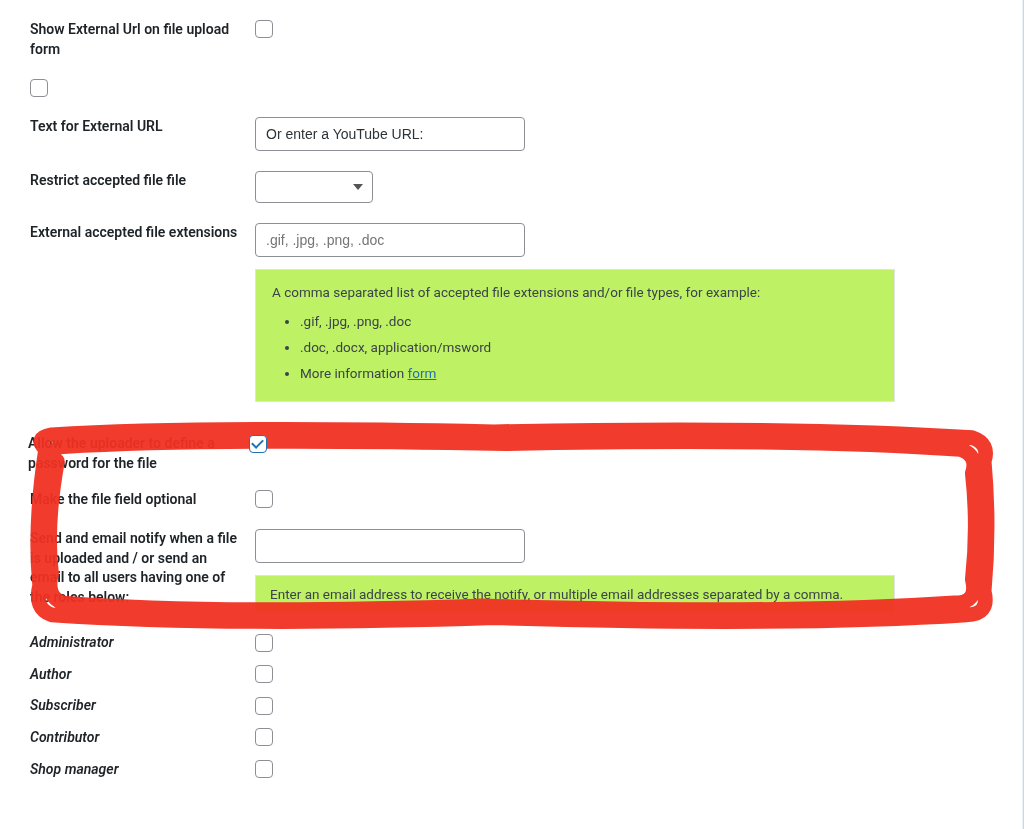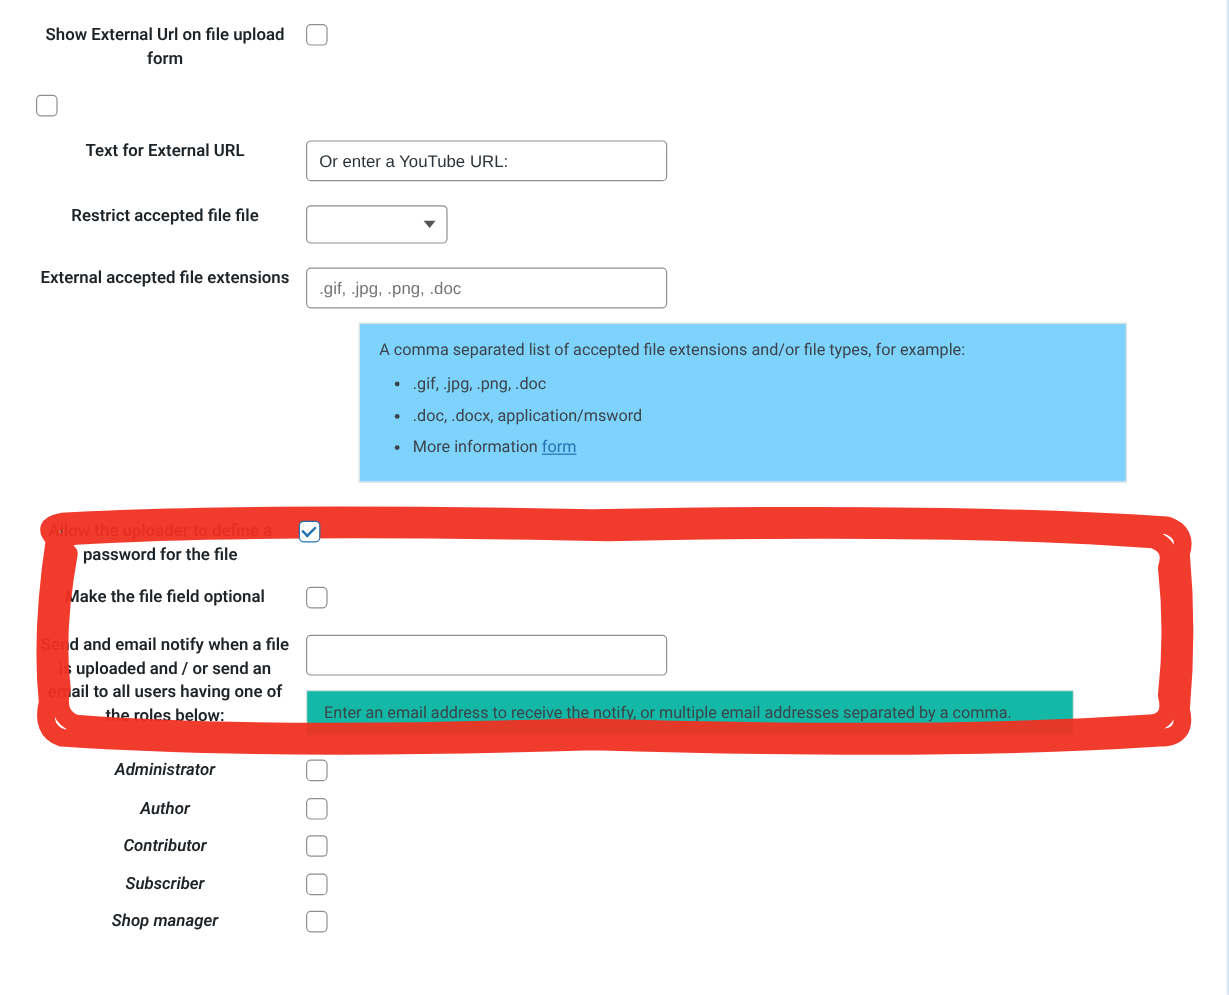--- a/index.html
+++ b/index.html
@@ -20,21 +20,20 @@
     }
     .row {
       display: flex;
       align-items: flex-start;
       margin-bottom: 20px;
     }
     .label-col {
       width: 225px;
       flex-shrink: 0;
       padding-right: 10px;
-      text-align: center;
     }
     .label-col label {
       font-weight: 600;
       color: #1d2327;
       line-height: 1.4;
       display: block;
     }
     .field-col {
       flex: 1;
       min-width: 0;
@@ -61,21 +60,21 @@
       position: absolute;
       left: 4px;
       top: 1px;
       width: 5px;
       height: 9px;
       border: solid #2271b1;
       border-width: 0 2.5px 2.5px 0;
       transform: rotate(45deg);
     }
     .text-input {
-      width: 301px;
+      width: 270px;
       height: 34px;
       border: 1px solid #8c8f94;
       border-radius: 4px;
       padding: 4px 10px;
       font-size: 14px;
       color: #2c3338;
       background: #fff;
     }
     .text-input::placeholder {
       color: #757575;
@@ -103,29 +102,28 @@
       top: 50%;
       transform: translateY(-50%);
       width: 0;
       height: 0;
       border-left: 5px solid transparent;
       border-right: 5px solid transparent;
       border-top: 6px solid #555;
       pointer-events: none;
     }
     .hint-box {
-      background: #7dd3fc;
+      background: #bef264;
       border: 1px solid #e2e2e2;
       padding: 12px 16px;
       margin-top: 12px;
       color: #3c434a;
       font-size: 13.5px;
       line-height: 1.5;
       max-width: 640px;
-      margin-left: 44px;
     }
     .hint-box ul {
       margin: 8px 0 0 28px;
       list-style: disc;
     }
     .hint-box li {
       margin-bottom: 6px;
     }
     .hint-box a {
       color: #2271b1;
@@ -146,21 +144,21 @@
       pointer-events: none;
     }
     .roles-section .row {
       margin-bottom: 12px;
       font-style: italic;
     }
     .wide-col {
       flex: 1;
     }
     .hint-full {
-      background: #14b8a6;
+      background: #bef264;
       border: 1px solid #e2e2e2;
       padding: 10px 14px;
       color: #3c434a;
       font-size: 13.5px;
       margin-top: 12px;
       max-width: 640px;
     }
     .right-edge {
       position: fixed;
       right: 0;
@@ -269,32 +267,32 @@
         <div class="field-col"><span class="checkbox"></span></div>
       </div>
       <div class="row">
         <div class="label-col">
           <label>Author</label>
         </div>
         <div class="field-col"><span class="checkbox"></span></div>
       </div>
       <div class="row">
         <div class="label-col">
+          <label>Subscriber</label>
+        </div>
+        <div class="field-col"><span class="checkbox"></span></div>
+      </div>
+      <div class="row">
+        <div class="label-col">
           <label>Contributor</label>
         </div>
         <div class="field-col"><span class="checkbox"></span></div>
       </div>
       <div class="row">
         <div class="label-col">
-          <label>Subscriber</label>
-        </div>
-        <div class="field-col"><span class="checkbox"></span></div>
-      </div>
-      <div class="row">
-        <div class="label-col">
           <label>Shop manager</label>
         </div>
         <div class="field-col"><span class="checkbox"></span></div>
       </div>
     </div>
 
 </div>
 
 <div class="right-edge"></div>
 

